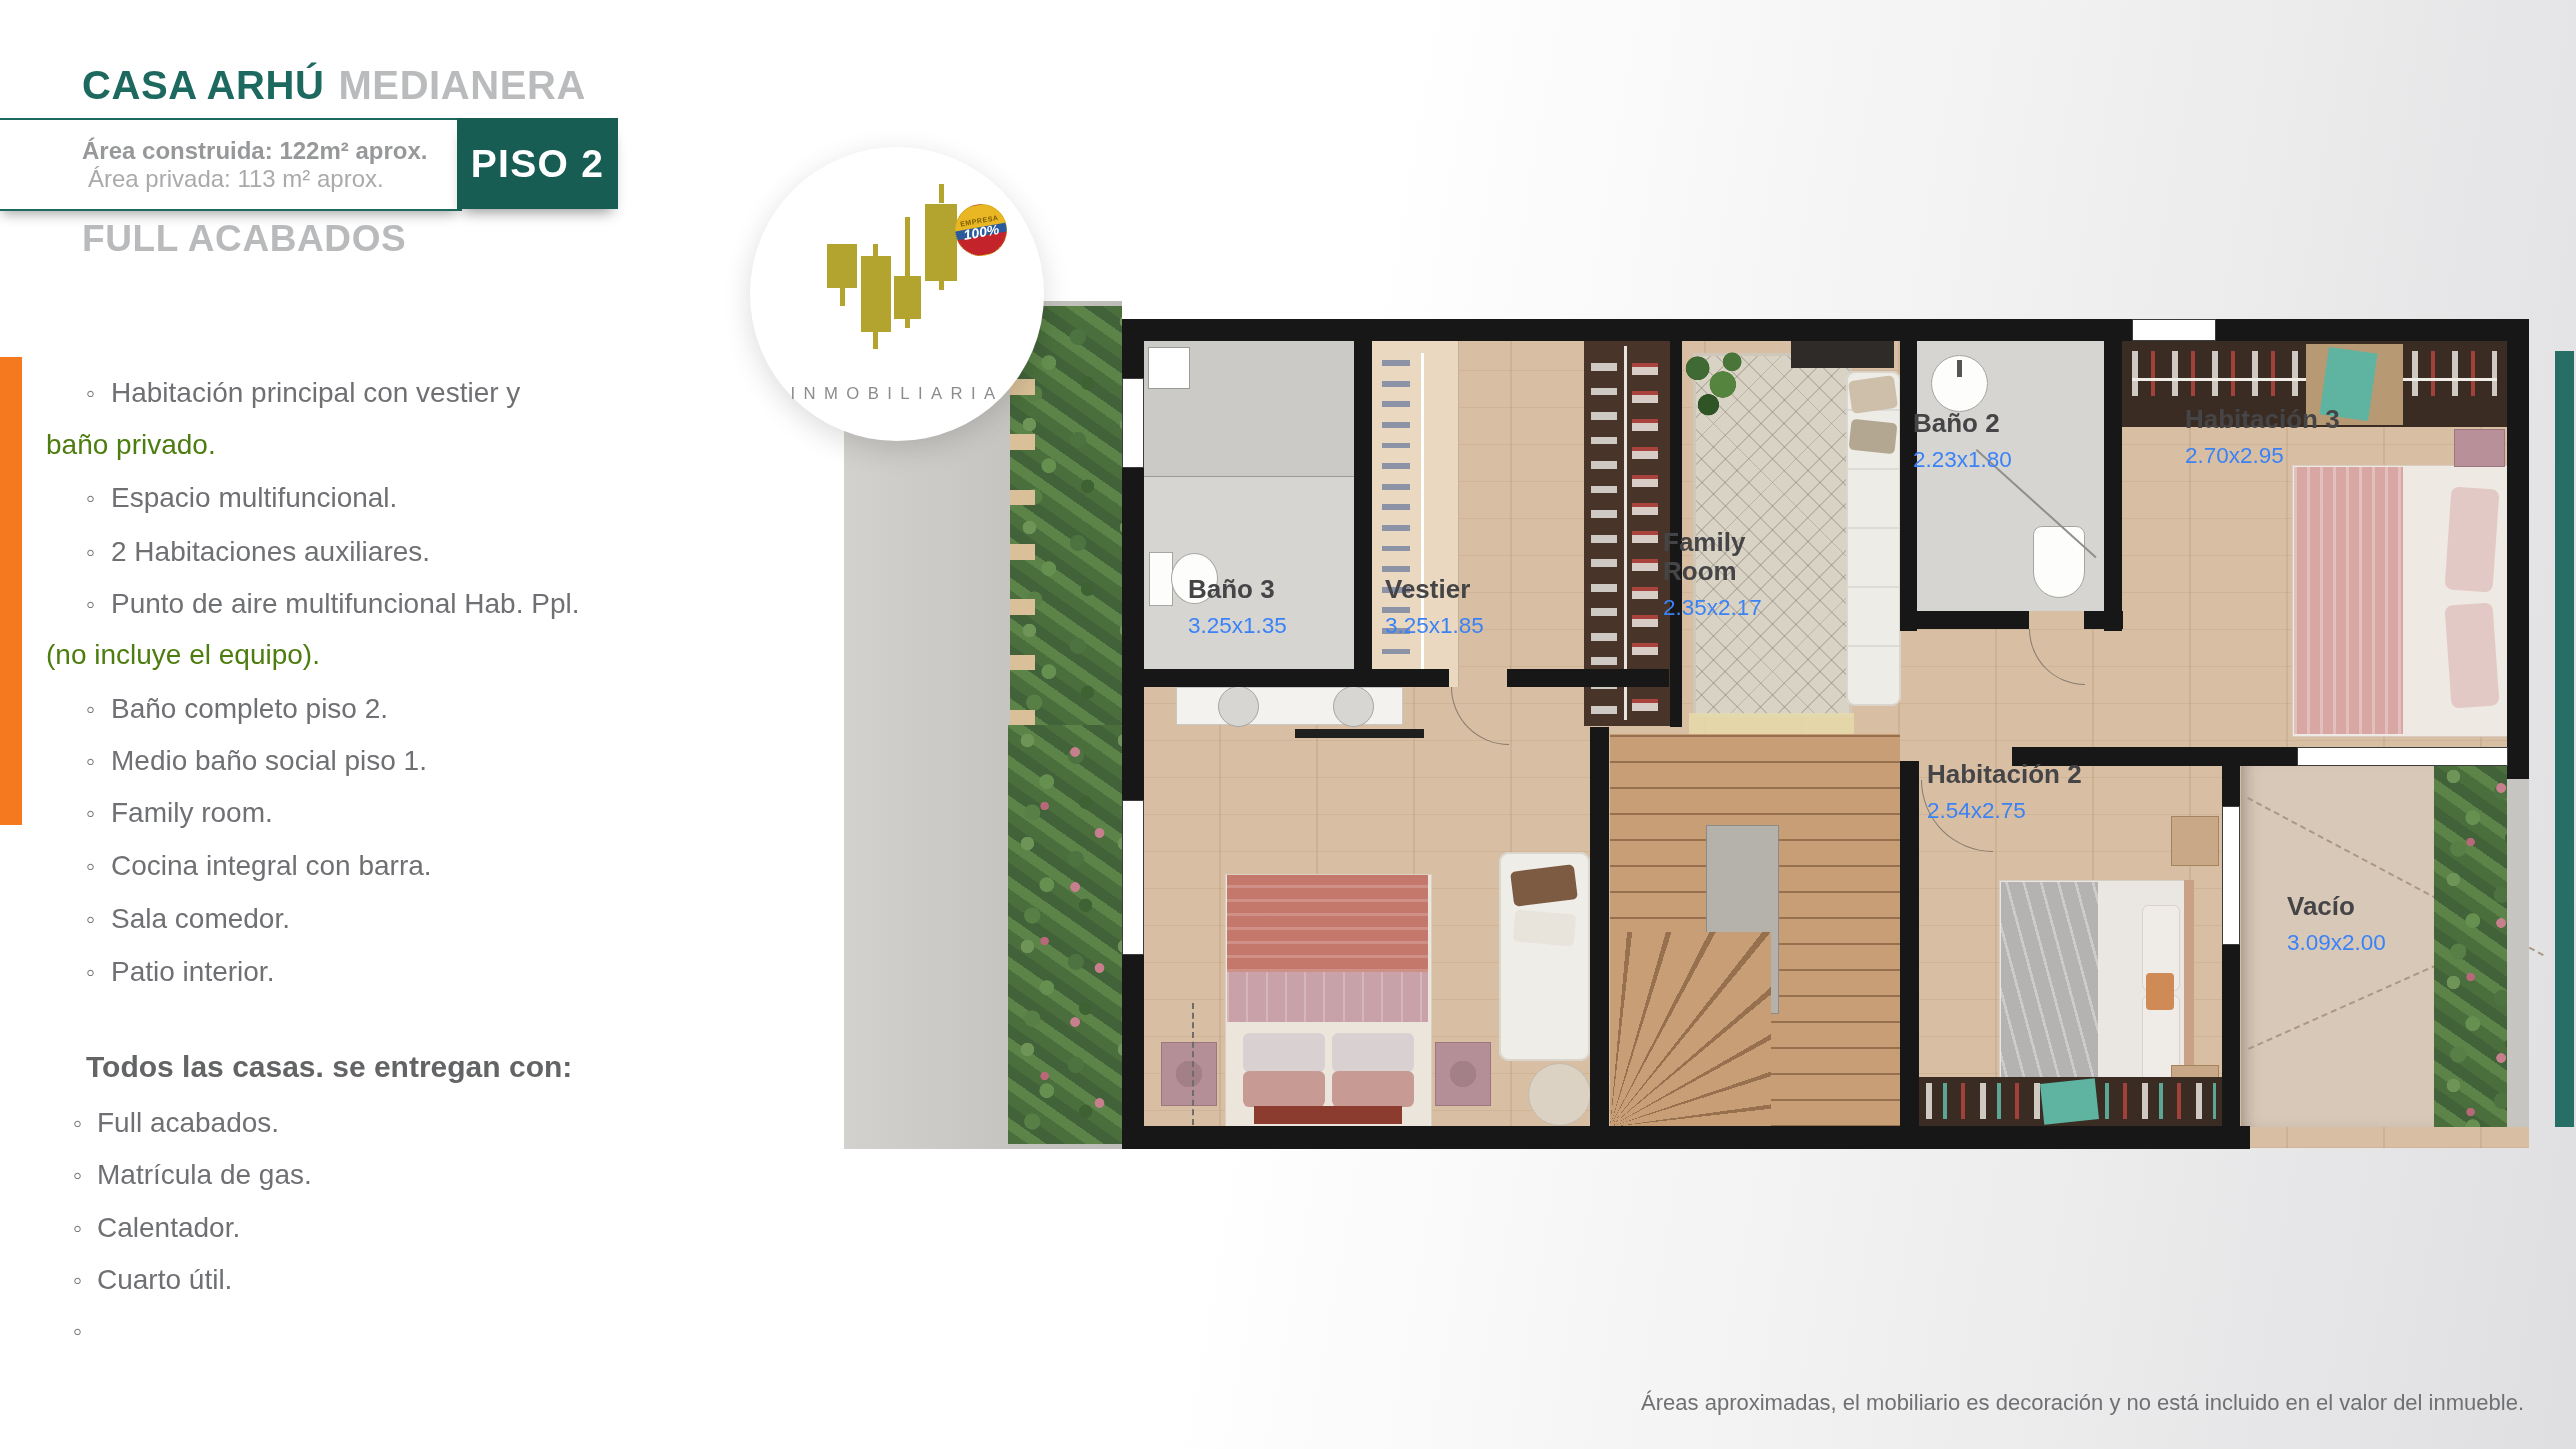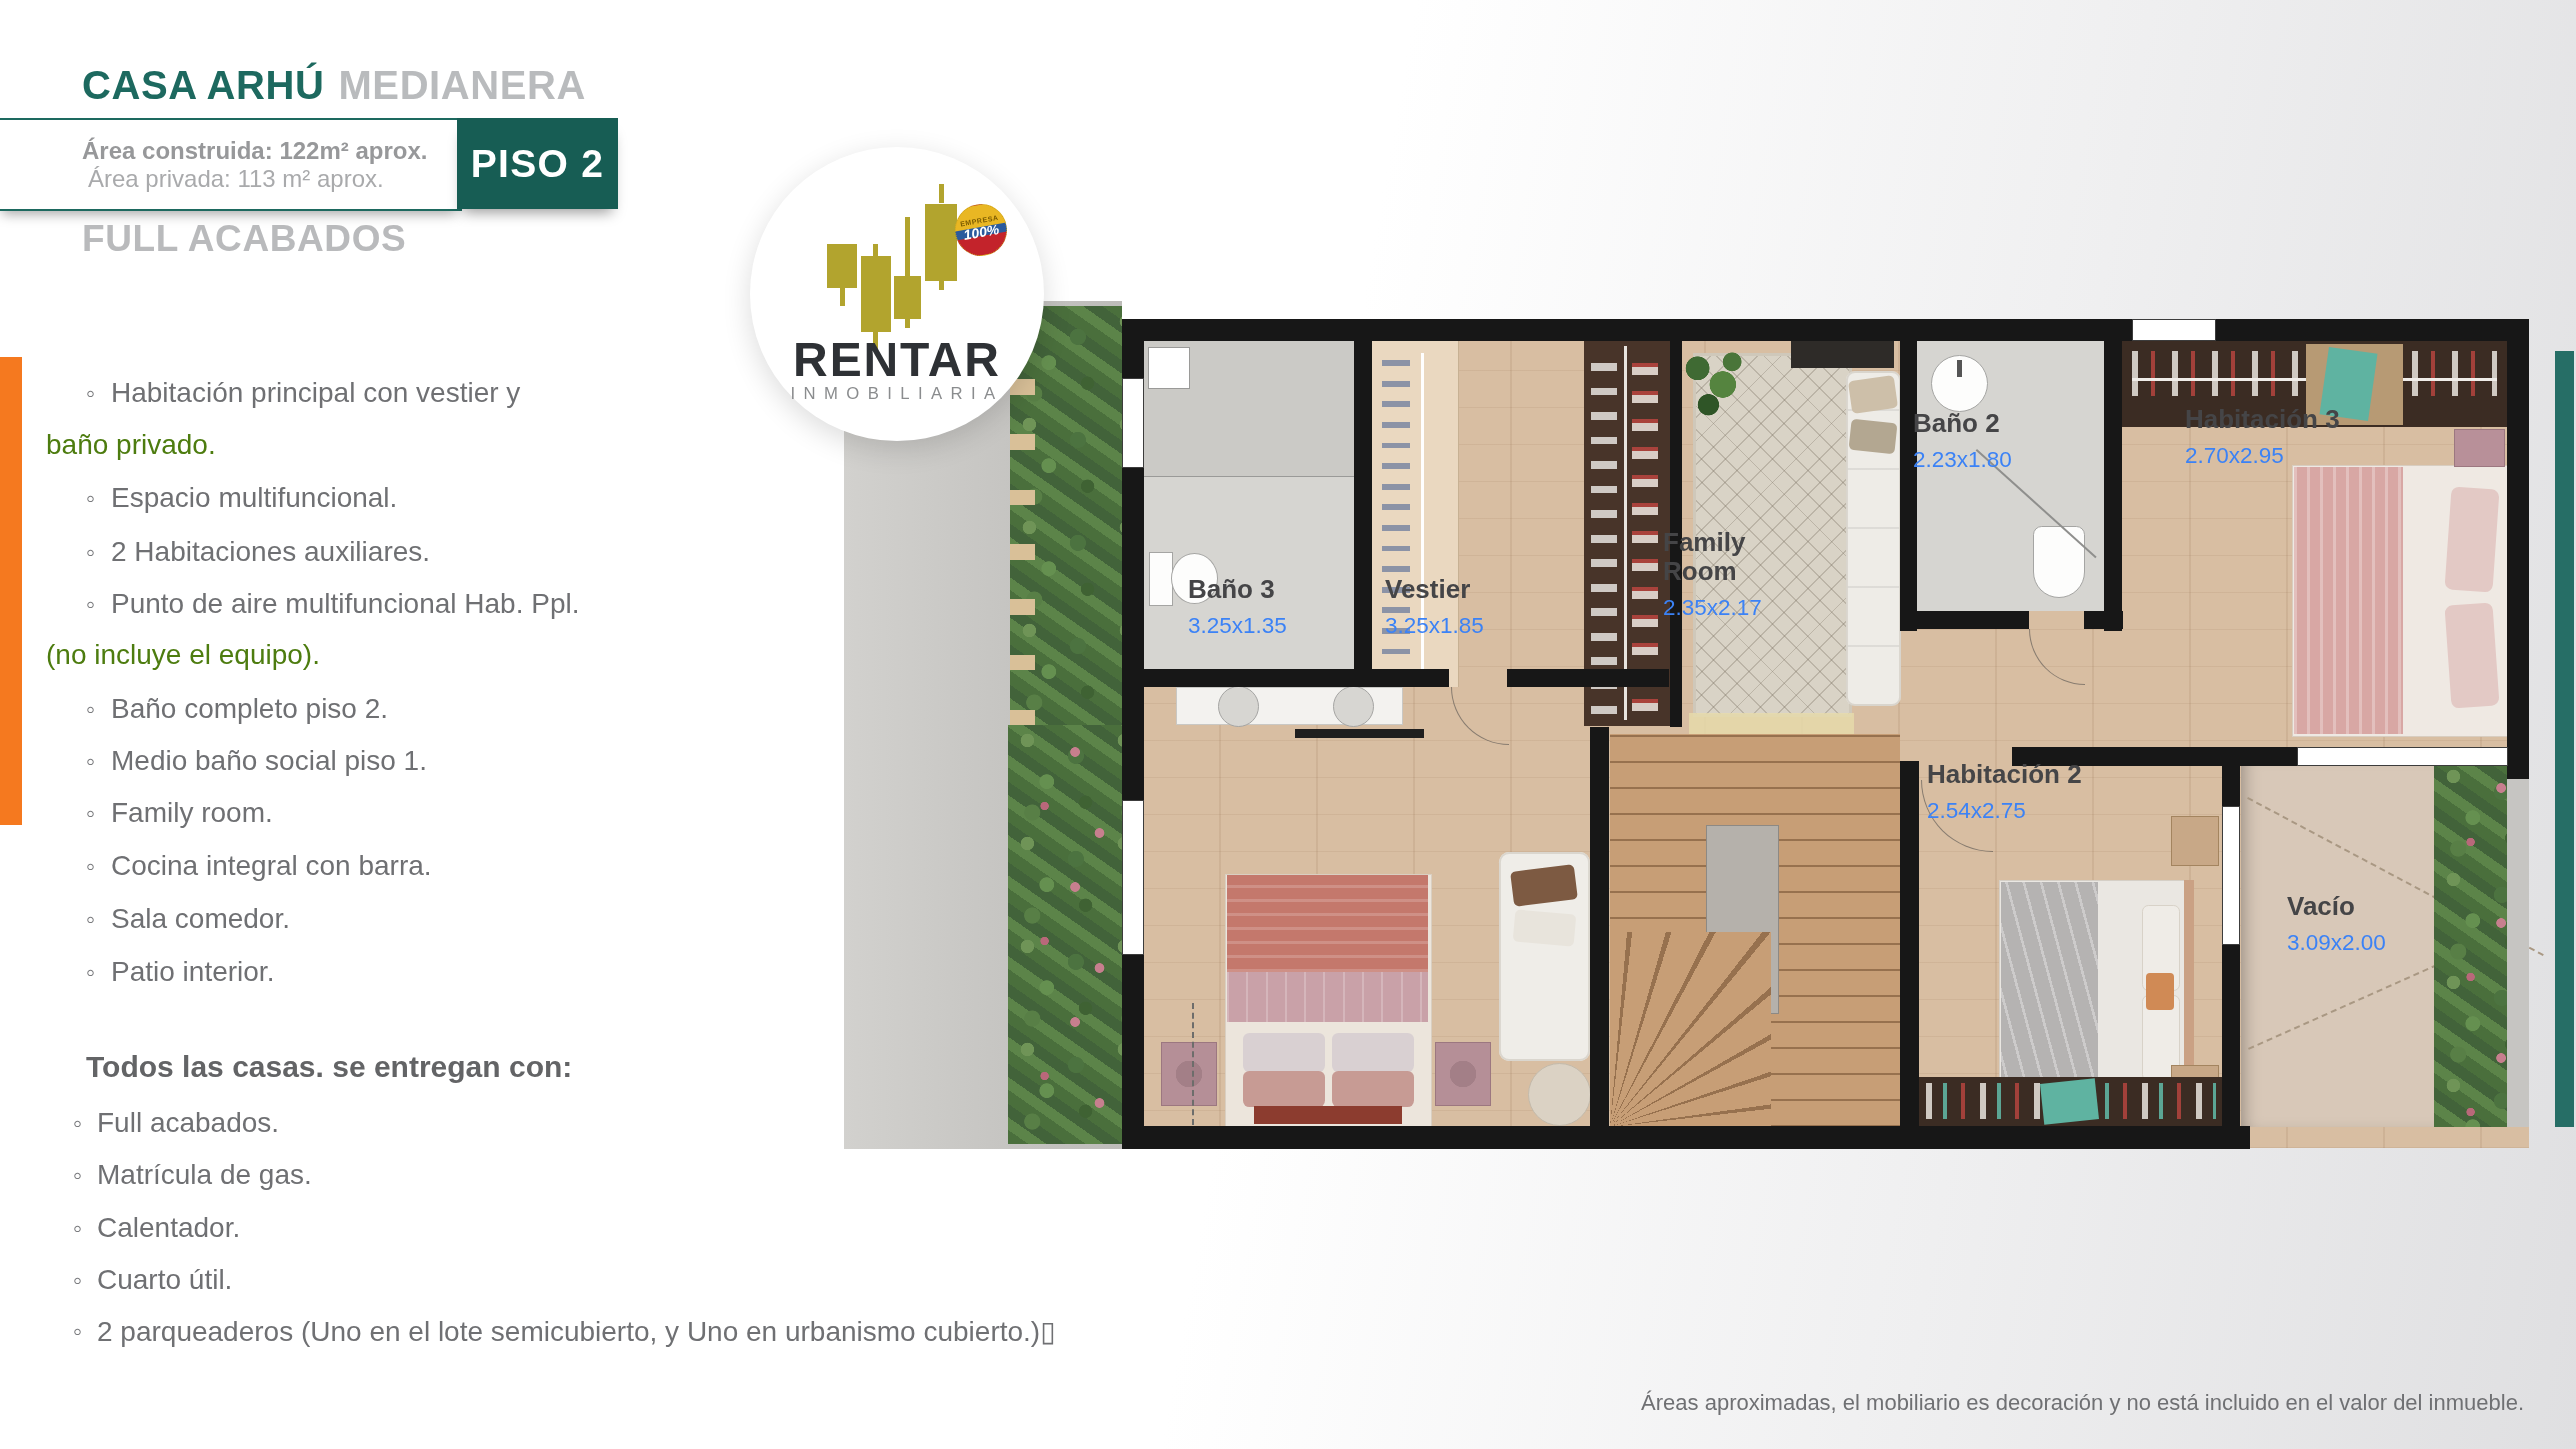--- a/index.html
+++ b/index.html
@@ -103,21 +103,21 @@
 <div class="abs feat" style="top:797px"><span class="blt">◦</span><span>Family room.</span></div>
 <div class="abs feat" style="top:850px"><span class="blt">◦</span><span>Cocina integral con barra.</span></div>
 <div class="abs feat" style="top:903px"><span class="blt">◦</span><span>Sala comedor.</span></div>
 <div class="abs feat" style="top:956px"><span class="blt">◦</span><span>Patio interior.</span></div>
 
 <div class="abs dheading" style="top:1050px">Todos las casas. se entregan con:</div>
 <div class="abs feat2" style="top:1107px"><span class="blt">◦</span><span>Full acabados.</span></div>
 <div class="abs feat2" style="top:1159px"><span class="blt">◦</span><span>Matrícula de gas.</span></div>
 <div class="abs feat2" style="top:1212px"><span class="blt">◦</span><span>Calentador.</span></div>
 <div class="abs feat2" style="top:1264px"><span class="blt">◦</span><span>Cuarto útil.</span></div>
-<div class="abs feat2" style="top:1315px"><span class="blt">◦</span><span>2 parqueaderos (Uno en el lote semicubierto, y Uno en urbanismo cubierto.)▯</span></div>
+<div class="abs feat2" style="top:1315px"><span class="blt">◦</span></div>
 
 <div class="abs plan">
   <div class="abs concrete"></div>
   <div class="abs greens" style="left:166px;top:5.2px;width:112px;height:419px"></div>
   <div class="abs slats" style="left:166px;top:5.2px;height:419px"></div>
   <div class="abs flowers" style="left:164px;top:424px;width:114px;height:419px"></div>
 
   <div class="abs interior"></div>
 
   <div class="abs tile" style="left:300px;top:40px;width:210px;height:328px"></div>
@@ -279,19 +279,18 @@
   <div class="lbar" style="left:144px;top:129px;width:27px;height:43px"></div>
   <div class="lbar" style="left:155px;top:70px;width:4.5px;height:59px"></div>
   <div class="lbar" style="left:155px;top:171px;width:4.5px;height:10.3px"></div>
   <div class="lbar" style="left:175px;top:57px;width:32px;height:77px"></div>
   <div class="lbar" style="left:189px;top:37px;width:4.5px;height:19.3px"></div>
   <div class="lbar" style="left:189px;top:134px;width:4.5px;height:9px"></div>
   <div class="badge">
     <span class="b1">EMPRESA</span>
     <span class="b2">100%</span>
   </div>
-  <div class="brand">RENTAR</div>
   <div class="tagline">INMOBILIARIA</div>
 </div>
 
 <div class="abs teal-bar"></div>
 <div class="abs disclaimer">Áreas aproximadas, el mobiliario es decoración y no está incluido en el valor del inmueble.</div>
 
 
 </body></html>

